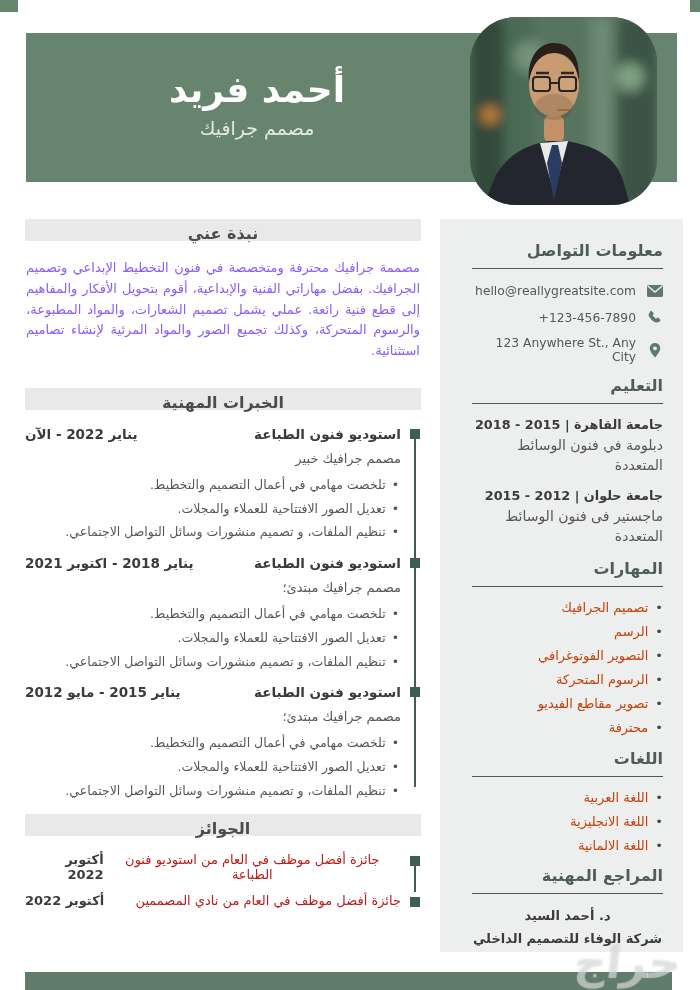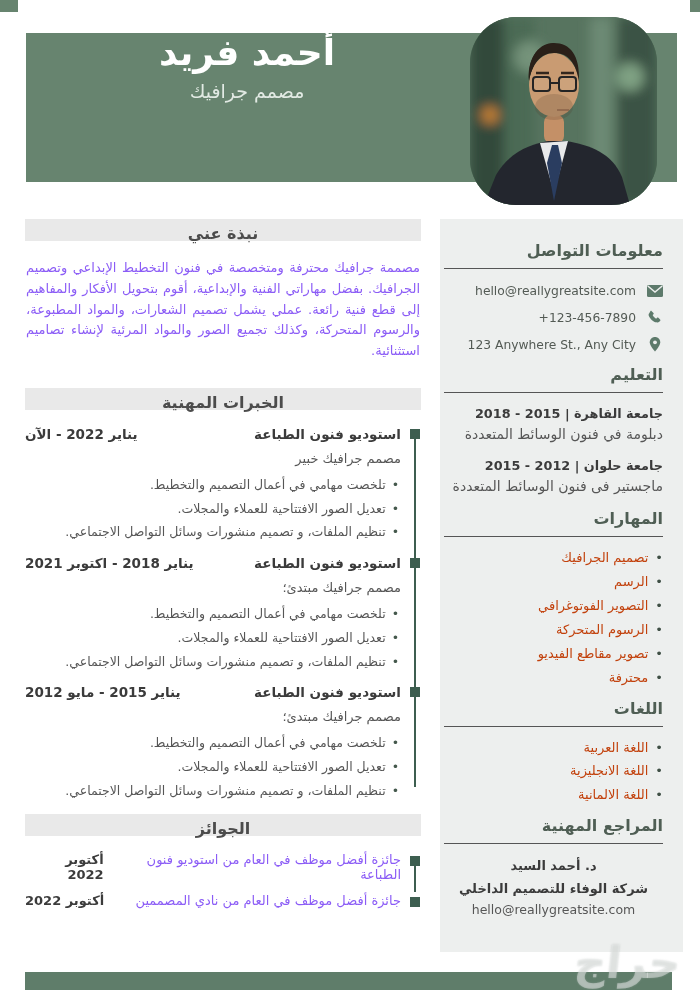--- a/index.html
+++ b/index.html
@@ -7,21 +7,21 @@
     width:700px;height:990px;position:relative;background:#ffffff;
     font-family:"DejaVu Sans", sans-serif;overflow:hidden;
   }
   
   .corner-tl{position:absolute;left:0;top:0;width:18px;height:12px;background:#67846f;}
   .corner-tr{position:absolute;left:690px;top:0;width:10px;height:12px;background:#67846f;}
 
   
   .band{position:absolute;left:26px;top:33px;width:651px;height:149px;background:#67846f;}
   .band-text{position:absolute;left:26px;top:33px;width:442px;height:106px;
-    display:flex;flex-direction:column;align-items:center;justify-content:flex-start;color:#fff;}
+    display:flex;flex-direction:column;align-items:center;justify-content:flex-end;color:#fff;padding-left:10px;}
   .name{font-size:36px;font-weight:bold;line-height:1.1;}
   .role{font-size:19px;color:#e2eae4;margin-top:7px;}
   .photo{position:absolute;left:470px;top:17px;width:187px;height:188px;border-radius:46px;
     overflow:hidden;background:#4c6a55;}
 
   
   .main{position:absolute;left:25px;top:219px;width:396px;}
   .section-bar{background:#e9e9e9;height:22px;line-height:30px;text-align:center;
     font-weight:bold;font-size:16px;color:#4c4c4c;}
   .about-text{margin:17px 1px 0 1px;font-size:13px;line-height:1.6;color:#8b5cf6;text-align:justify;}
@@ -35,26 +35,26 @@
   .job-role{margin-top:9px;font-size:13px;color:#565656;}
   .job ul{margin:10px 2px 0 0;padding:0;list-style:none;font-size:12.5px;color:#565656;line-height:1.5;}
   .job li{margin-bottom:5px;}
   .job li::before{content:"•";color:#44584c;margin-left:6px;}
 
   .awards-bar{margin-top:10px;}
   .awards{position:relative;padding-right:20px;margin-top:16px;}
   .awards-line{position:absolute;right:5px;top:10px;height:30px;width:2px;background:#3d5e50;}
   .award{display:flex;justify-content:space-between;position:relative;margin-bottom:11px;font-size:13px;}
   .award::before{content:"";position:absolute;right:-19px;top:4px;width:10px;height:10px;background:#3d5e50;}
-  .award-text{color:#8b5cf6;}
+  .award-text{color:#b91c1c;text-align:center;}
   .award-date{font-weight:bold;color:#3c3c3c;}
 
   
   .sidebar{position:absolute;left:440px;top:219px;width:243px;height:733px;background:#edefee;
-    box-sizing:border-box;padding:22px 20px 10px 4px;overflow:hidden;}
+    box-sizing:border-box;padding:22px 20px 10px 32px;overflow:hidden;}
   .side-h{margin:0 0 8px 0;font-size:16px;font-weight:bold;color:#4f5e54;text-align:right;}
   .side-hr{border:none;border-top:1px solid #555;margin:0 0 13px 0;}
   .side-section{margin-bottom:12px;}
   .contact-row{display:flex;align-items:center;margin-bottom:10px;}
   .contact-icon{width:17px;height:17px;flex:0 0 17px;margin-left:10px;display:flex;align-items:center;justify-content:center;}
   .contact-value{flex:1;font-size:12.3px;color:#535a54;text-align:right;direction:ltr;}
   .edu-item{margin-bottom:13px;text-align:right;}
   .edu-title{font-weight:bold;font-size:12.8px;color:#3b3b3b;}
   .edu-degree{font-size:14px;color:#565656;margin-top:4px;line-height:1.4;}
   .side-list{list-style:none;margin:0;padding:0;text-align:right;font-size:13px;color:#c2410c;}

